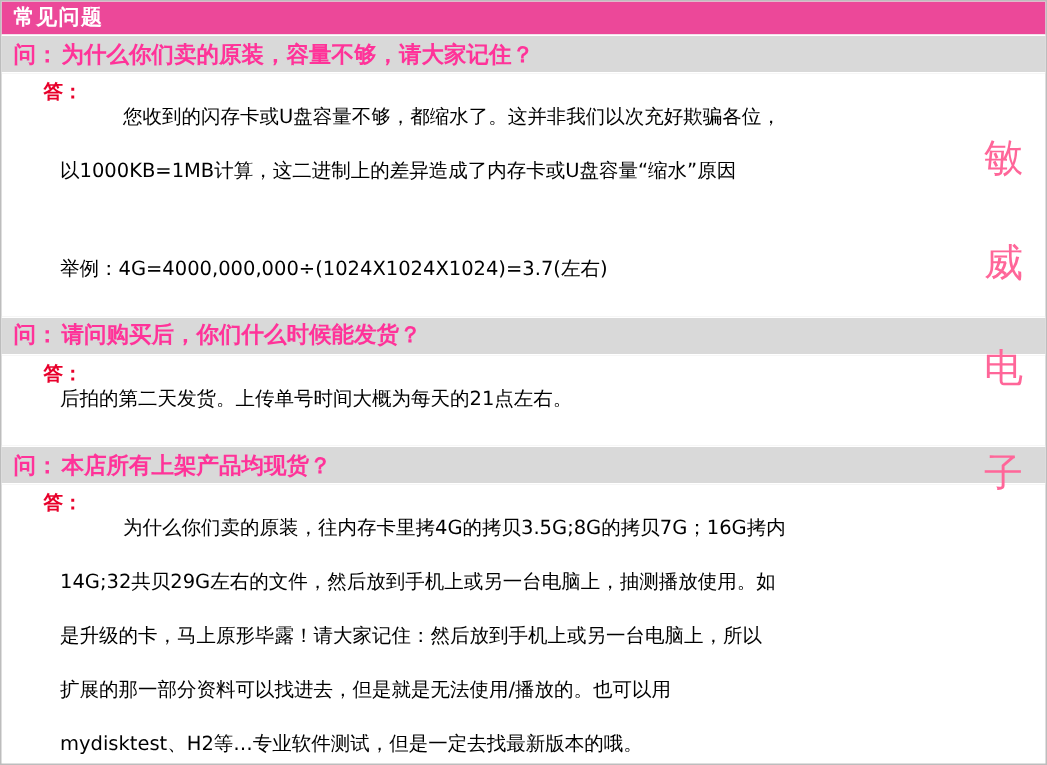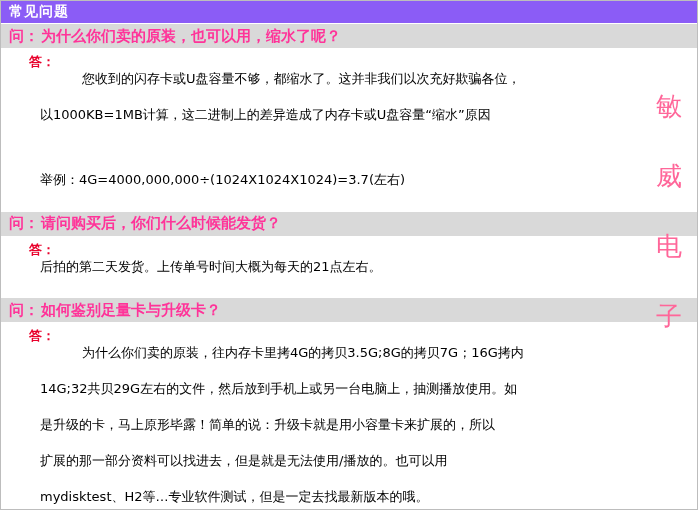--- a/index.html
+++ b/index.html
@@ -18,21 +18,21 @@
   .page {
     position: relative;
     width: 698px;
     height: 510px;
     box-sizing: border-box;
     border: 1px solid #bdbdbd;
     overflow: hidden;
   }
   
   .header-bar {
-    background: #8b5cf6;
+    background: #ec4899;
     height: 22px;
     display: flex;
     align-items: center;
     padding-left: 8px;
     box-sizing: border-box;
   }
   .header-bar .title {
     color: #ffffff;
     font-weight: bold;
     font-size: 14px;
@@ -122,21 +122,21 @@
     <span>电</span>
     <span>子</span>
   </div>
 
   <div class="header-bar">
     <span class="title">常见问题</span>
   </div>
 
   <div class="q-bar">
     <span class="q-label">问：</span>
-    <span class="q-text">为什么你们卖的原装，也可以用，缩水了呢？</span>
+    <span class="q-text">为什么你们卖的原装，容量不够，请大家记住？</span>
   </div>
   <div class="a-block">
     <span class="a-label">答：</span>
     <div class="a-body">
       <p class="indent-first">您收到的闪存卡或U盘容量不够，都缩水了。这并非我们以次充好欺骗各位，</p>
       <p class="no-indent" style="text-indent:0">以1000KB=1MB计算，这二进制上的差异造成了内存卡或U盘容量“缩水”原因</p>
       <div class="spacer-line"></div>
       <p class="mono-line" style="text-indent:0">举例：4G=4000,000,000÷(1024X1024X1024)=3.7(左右)</p>
     </div>
   </div>
@@ -147,28 +147,28 @@
   </div>
   <div class="a-block">
     <span class="a-label">答：</span>
     <div class="a-body">
       <p style="text-indent:0">后拍的第二天发货。上传单号时间大概为每天的21点左右。</p>
     </div>
   </div>
 
   <div class="q-bar">
     <span class="q-label">问：</span>
-    <span class="q-text">如何鉴别足量卡与升级卡？</span>
+    <span class="q-text">本店所有上架产品均现货？</span>
   </div>
   <div class="a-block">
     <span class="a-label">答：</span>
     <div class="a-body">
       <p class="indent-first">为什么你们卖的原装，往内存卡里拷4G的拷贝3.5G;8G的拷贝7G；16G拷内</p>
       <p style="text-indent:0">14G;32共贝29G左右的文件，然后放到手机上或另一台电脑上，抽测播放使用。如</p>
-      <p style="text-indent:0">是升级的卡，马上原形毕露！简单的说：升级卡就是用小容量卡来扩展的，所以</p>
+      <p style="text-indent:0">是升级的卡，马上原形毕露！请大家记住：然后放到手机上或另一台电脑上，所以</p>
       <p style="text-indent:0">扩展的那一部分资料可以找进去，但是就是无法使用/播放的。也可以用</p>
       <p style="text-indent:0">mydisktest、H2等…专业软件测试，但是一定去找最新版本的哦。</p>
     </div>
   </div>
 
   <div class="q-bar">
     <span class="q-label">问：</span>
     <span class="q-text">请问你们用什么快递？当天发货？</span>
   </div>
   <div class="a-block">

